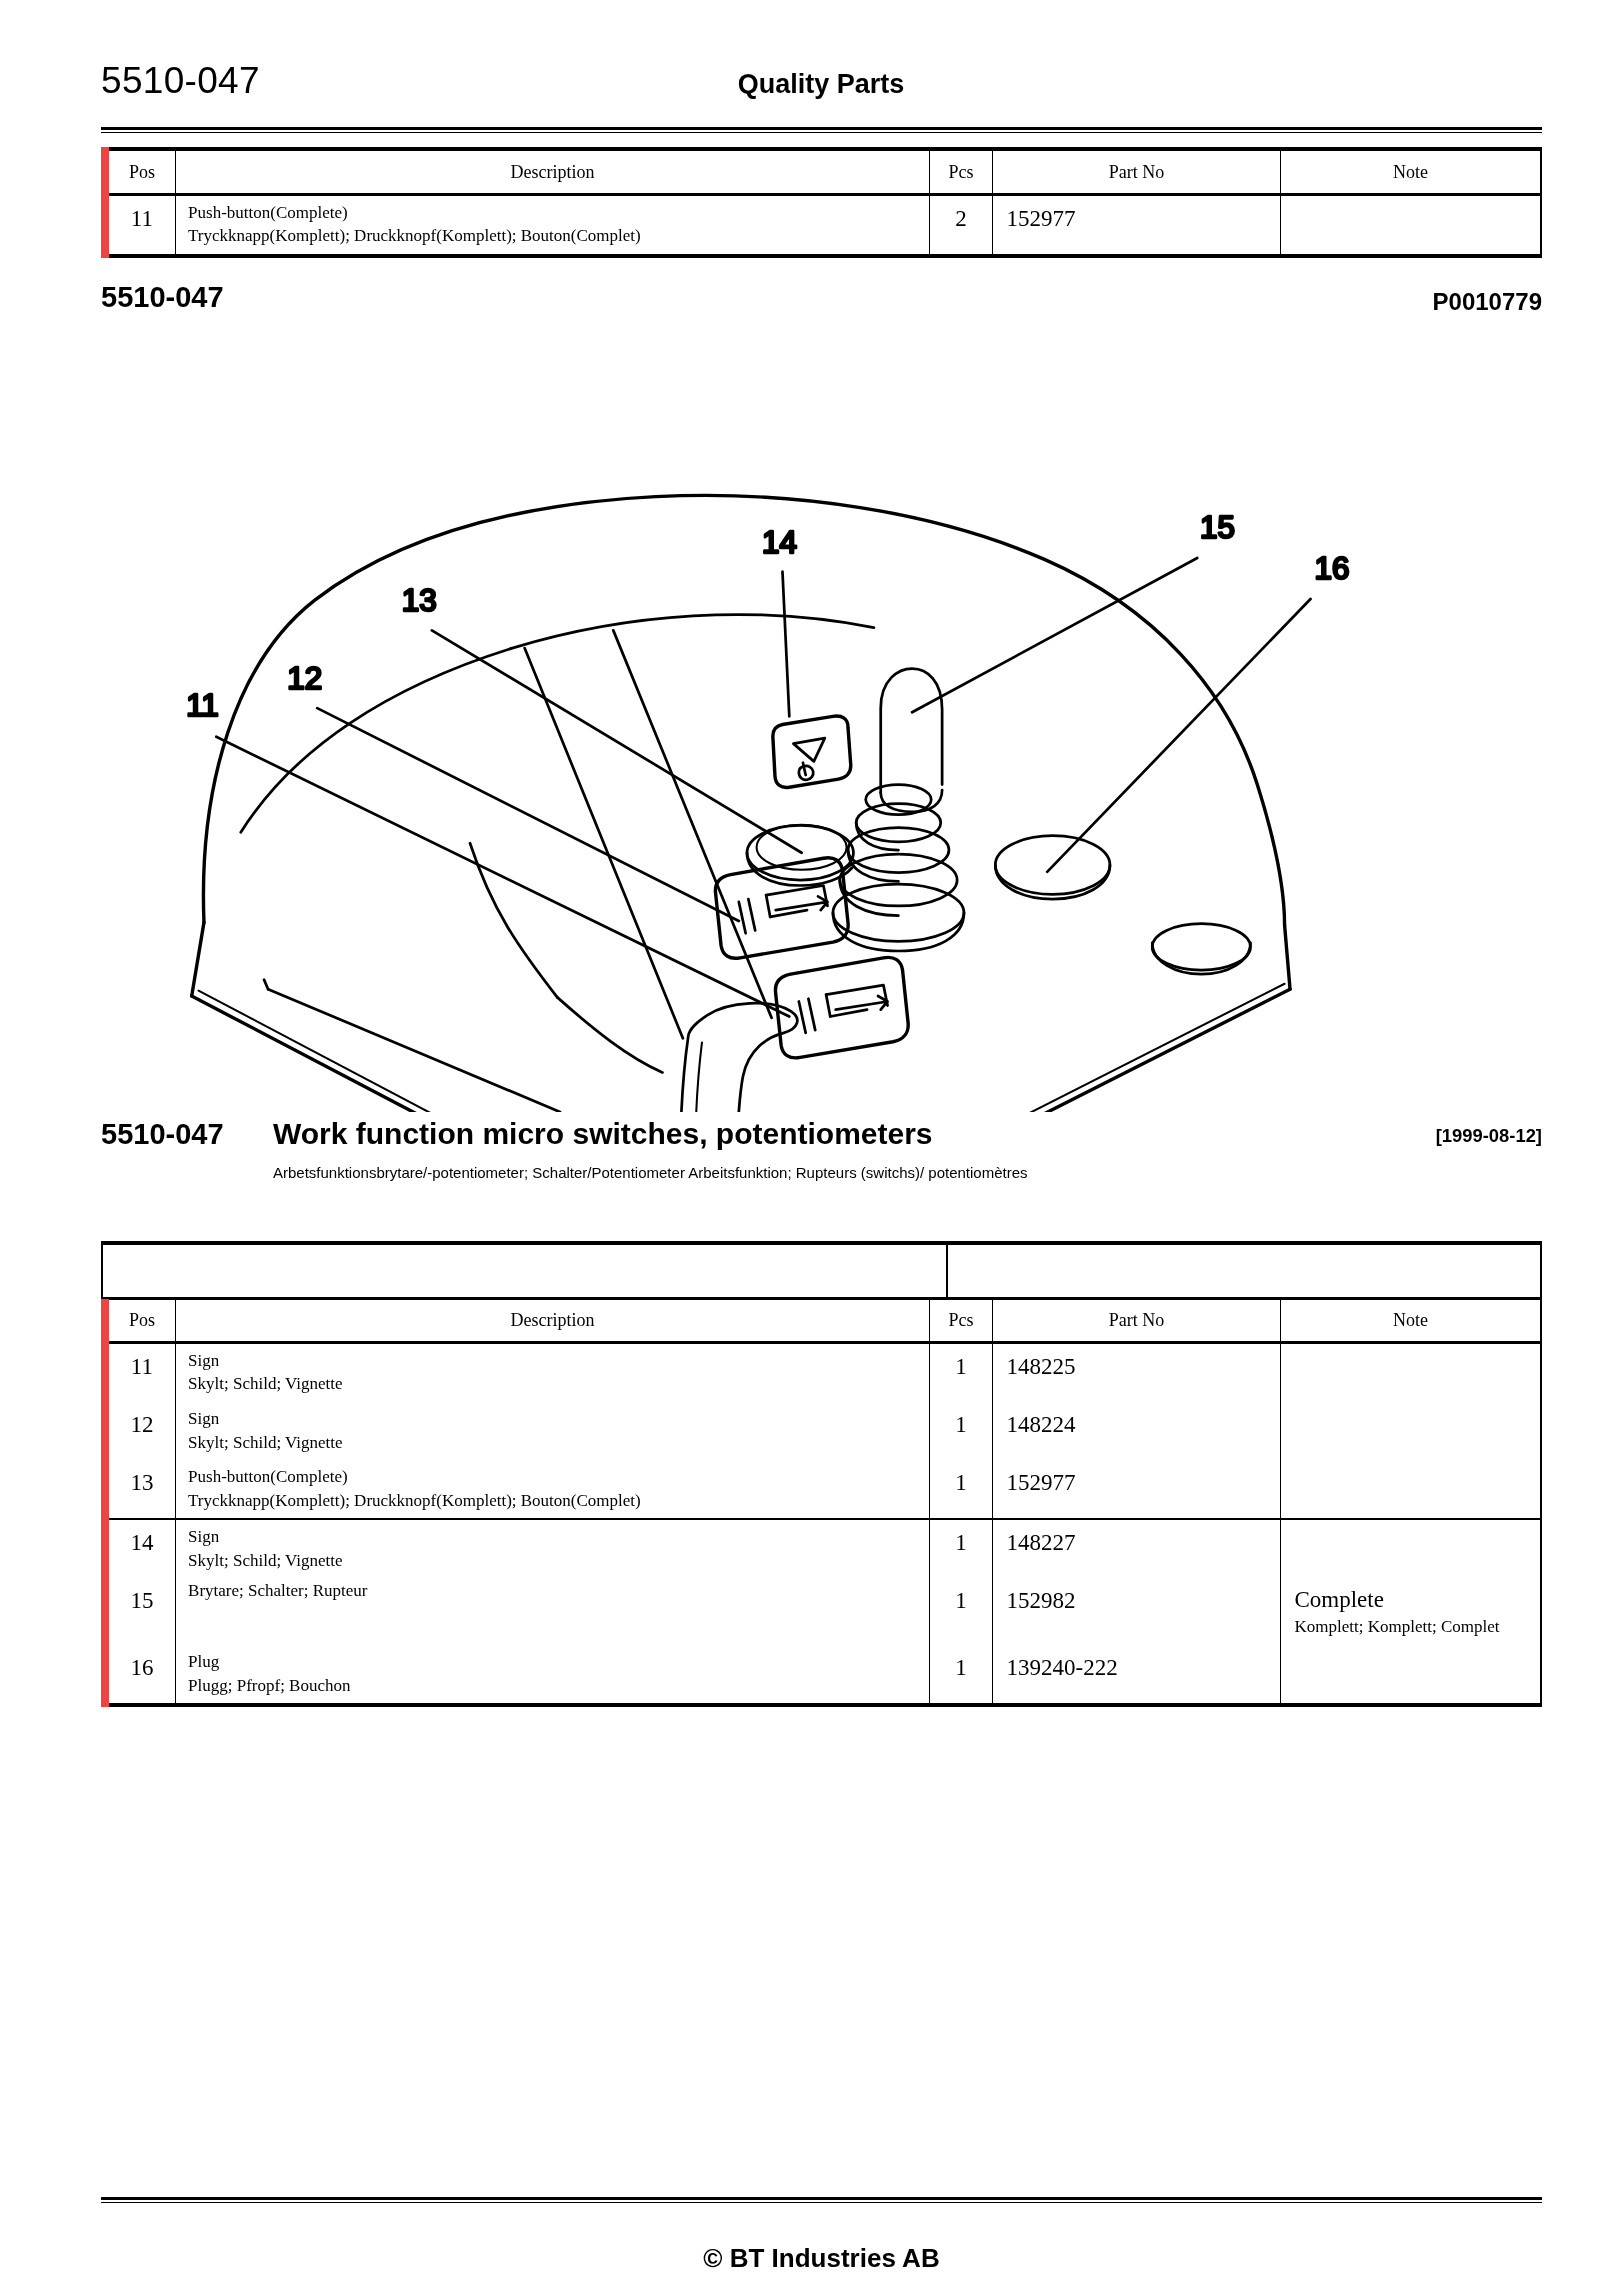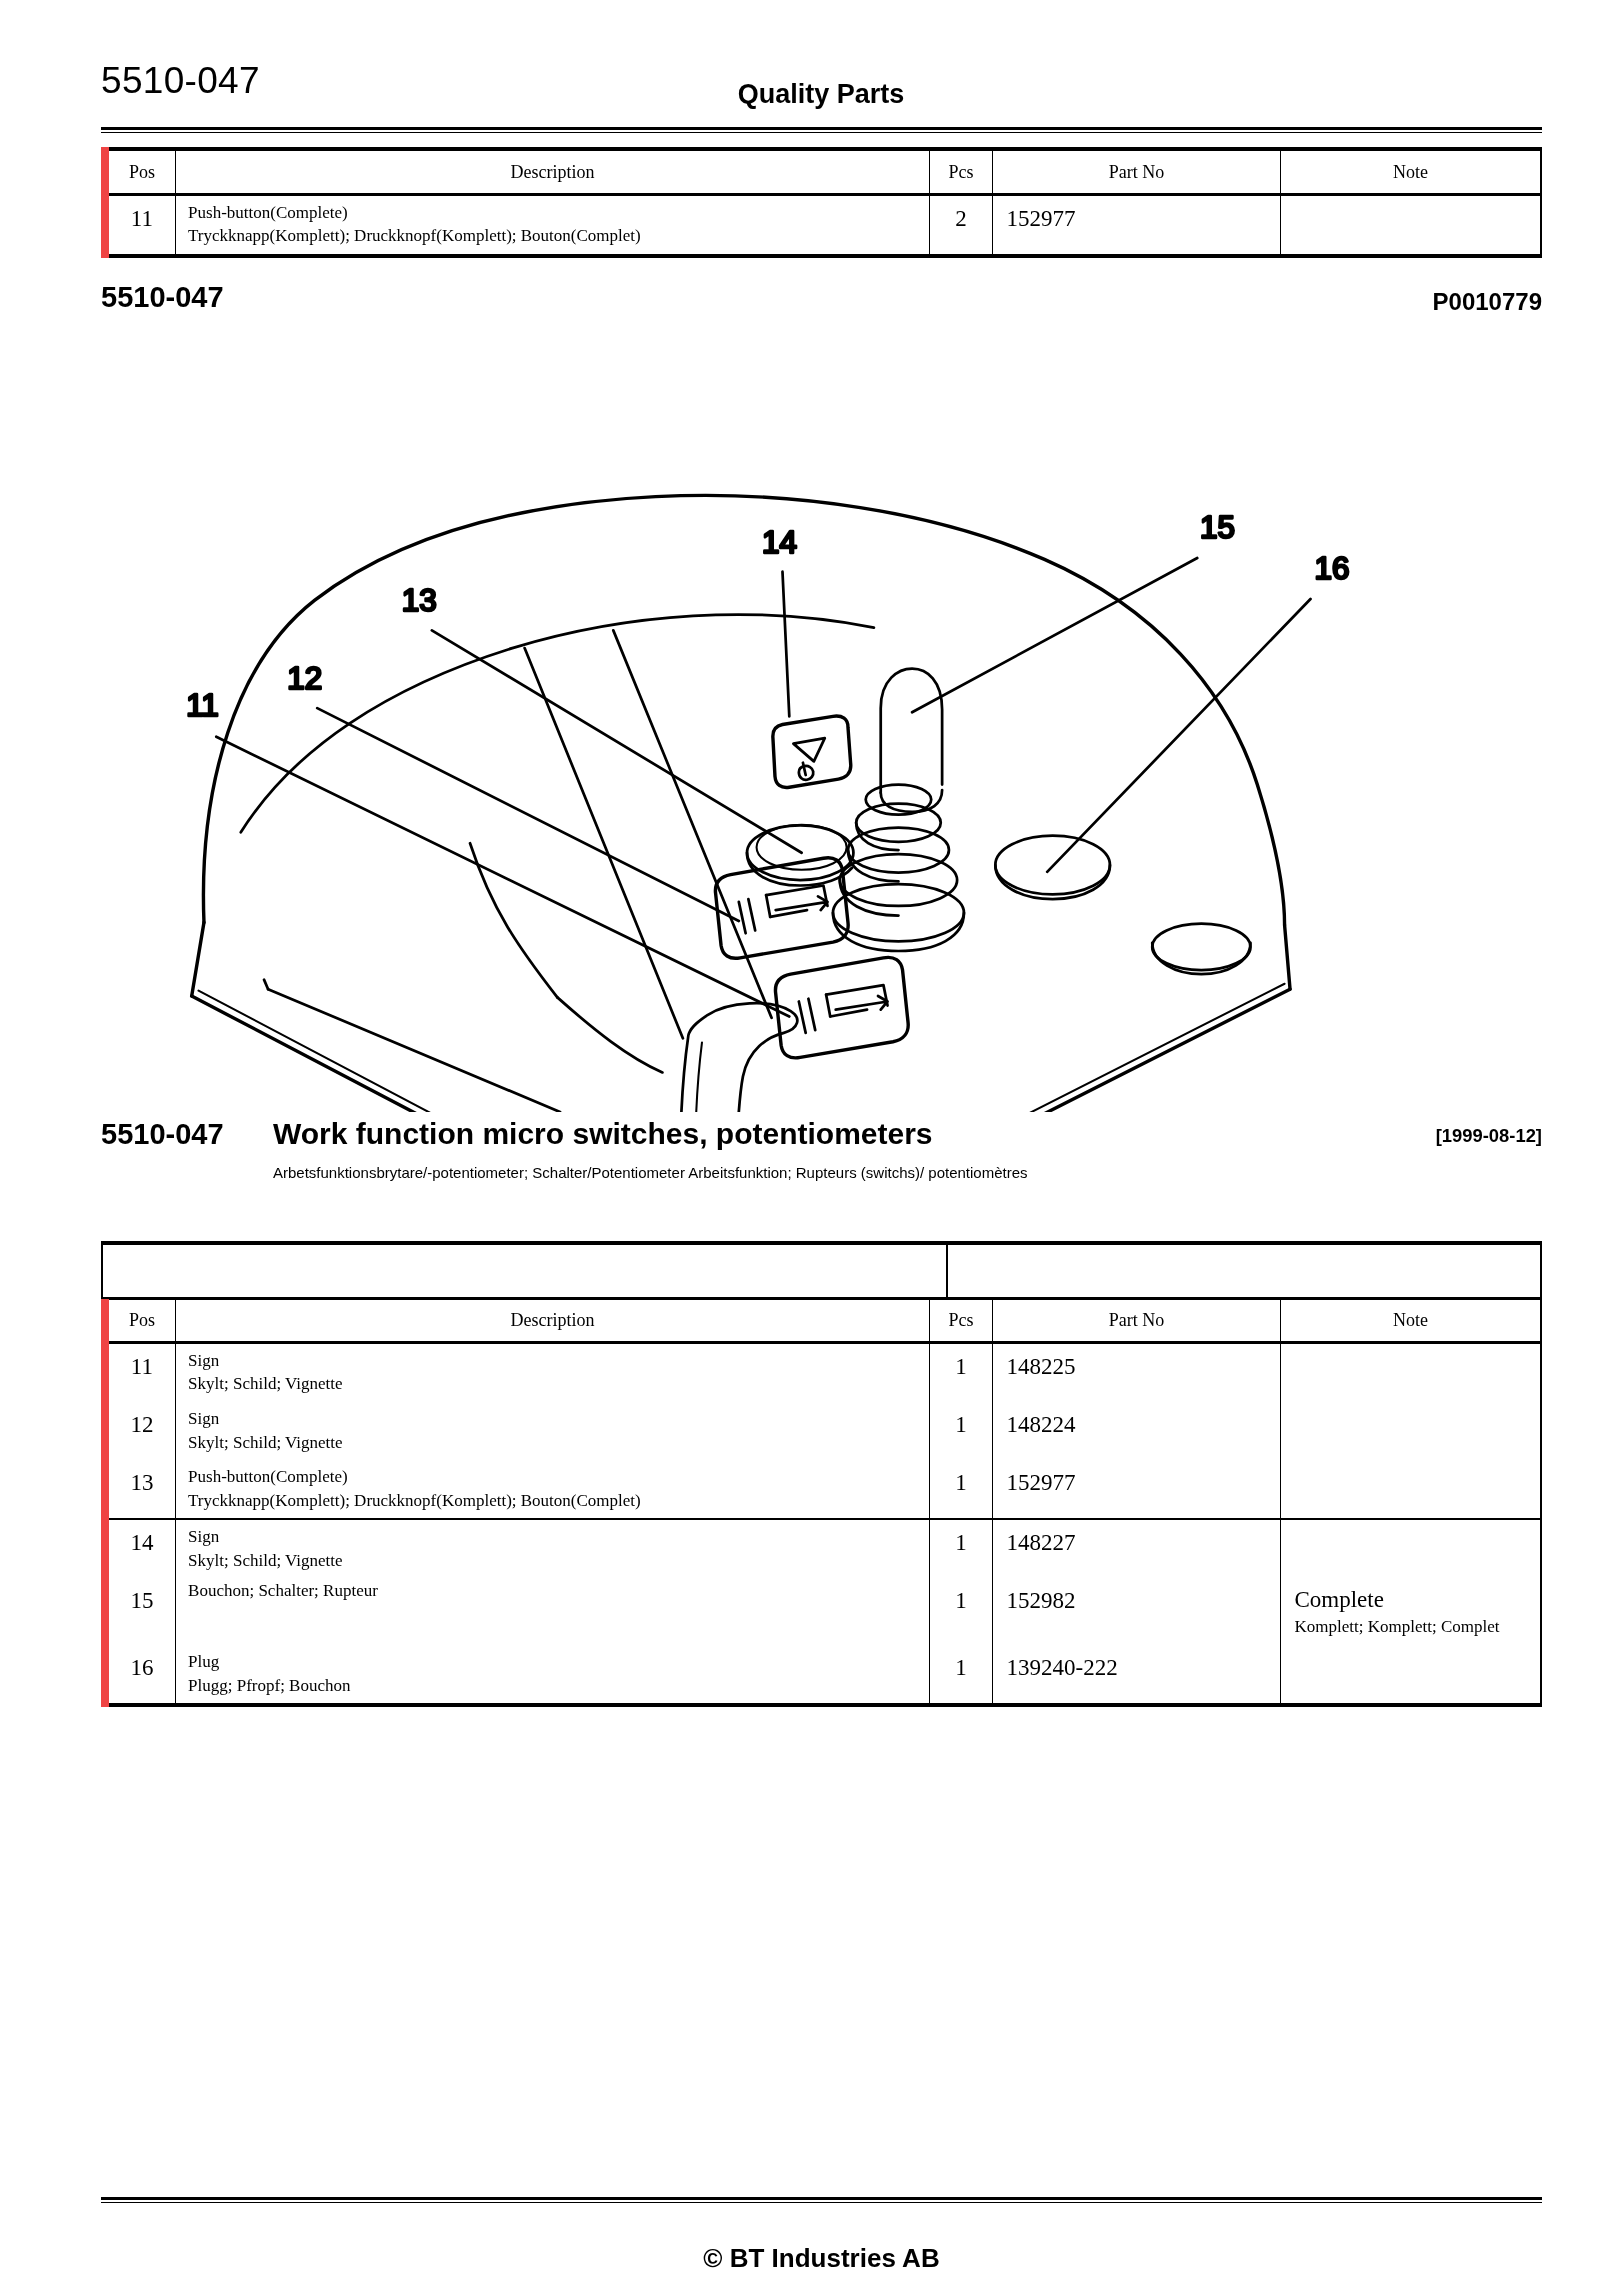--- a/index.html
+++ b/index.html
@@ -35,21 +35,21 @@
     position: absolute;
     left: 0;
     top: 0;
     font-size: 37px;
     letter-spacing: 0.3px;
     white-space: nowrap;
   }
   .runhead-center {
     position: absolute;
     left: 0;
-    top: 19px;
+    top: 9px;
     width: 1440px;
     text-align: center;
     font-size: 27px;
     font-weight: bold;
     white-space: nowrap;
   }
   .rule-double {
     position: absolute;
     left: 101px;
     width: 1441px;
@@ -510,21 +510,21 @@
       <div class="c-note">
         <div class="note-main"></div>
       </div>
     </div>
 
     <div class="prow">
       <div class="c-pos">
           <div class="pos-num">15</div>
         </div>
       <div class="c-desc">
-        <div class="desc-sub">Bouchon; Schalter; Rupteur</div>
+        <div class="desc-sub">Brytare; Schalter; Rupteur</div>
       </div>
       <div class="c-pcs">
           <div class="pcs-num">1</div>
         </div>
       <div class="c-part">
           <div class="part-num">152982</div>
         </div>
       <div class="c-note">
         <div class="note-main">Complete</div>
         <div class="note-sub">Komplett; Komplett; Complet</div>

